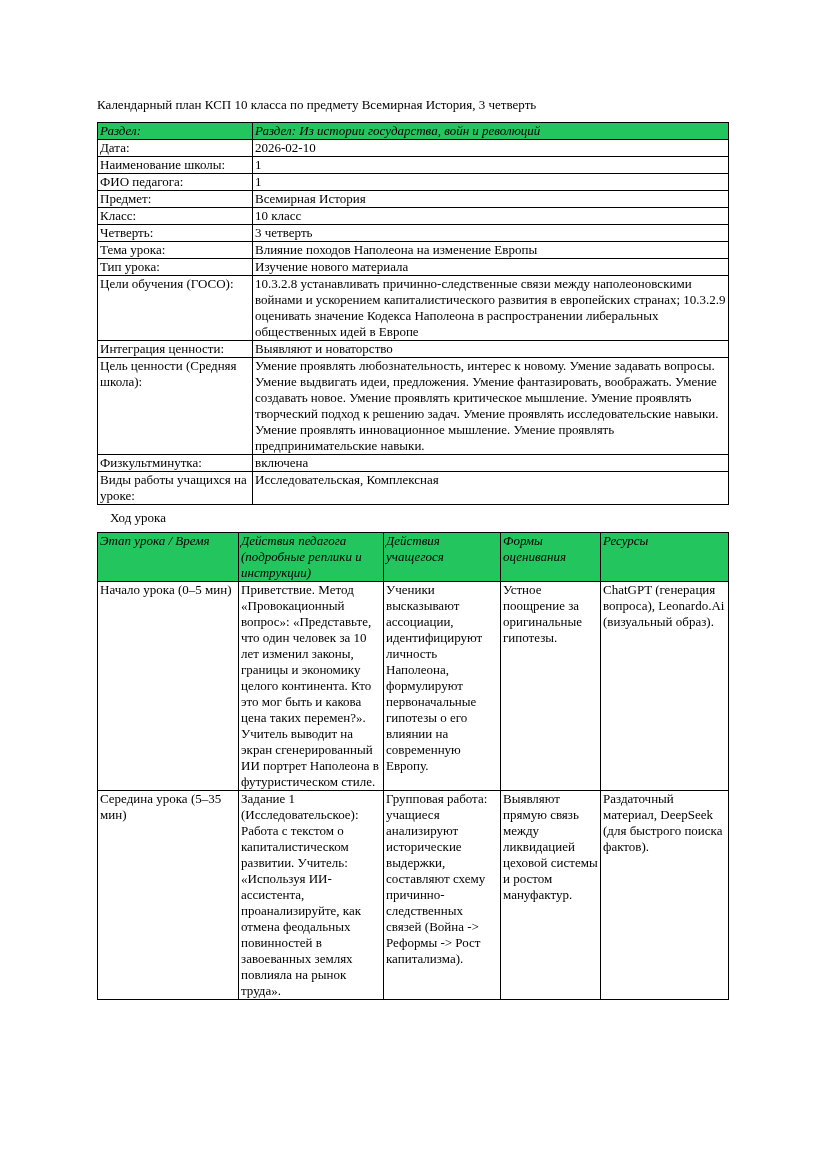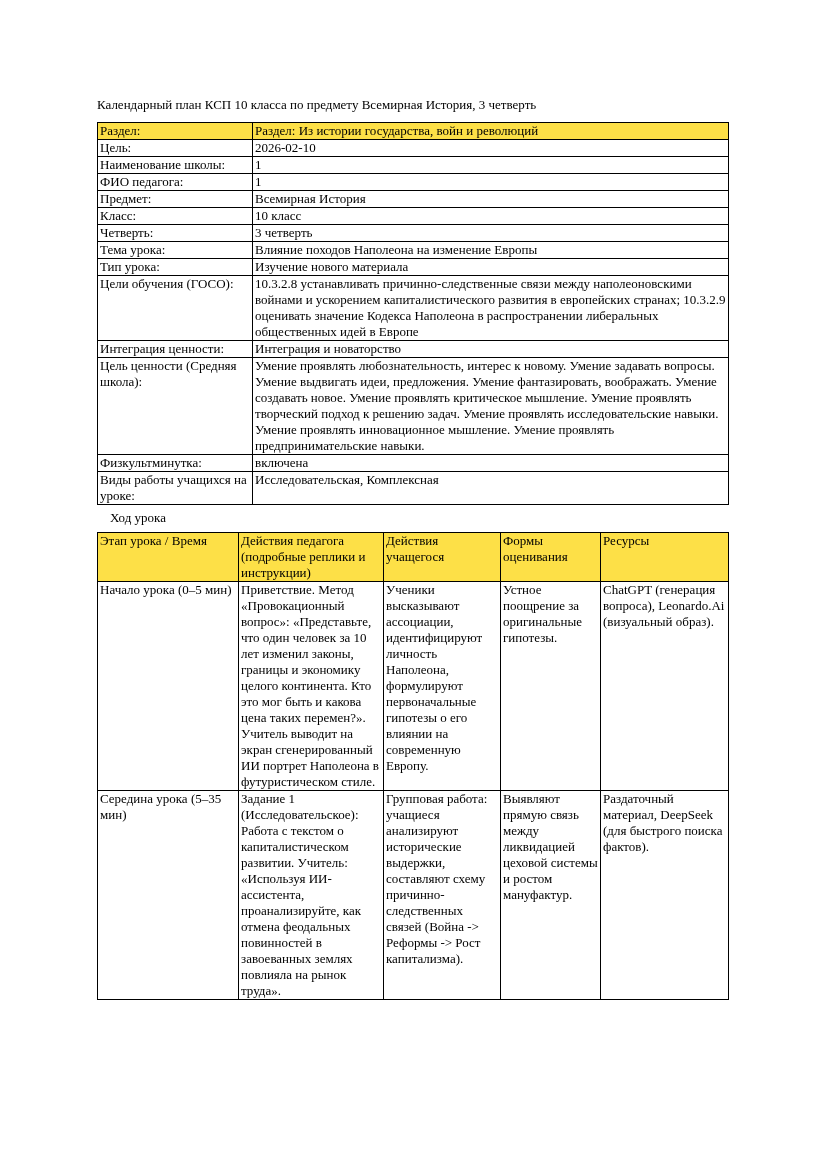--- a/index.html
+++ b/index.html
@@ -18,21 +18,21 @@
   table { border-collapse:collapse; table-layout:fixed; width:631px; }
   td, th {
     border:1px solid #000000;
     padding:0 2px;
     vertical-align:top;
     text-align:left;
     font-weight:normal;
     word-wrap:break-word;
     overflow-wrap:break-word;
   }
-  tr.hl td, tr.hl th { background:#fde047; }
+  tr.hl td, tr.hl th { background:#22c55e;font-style:italic; }
   .t1 .c1 { width:155px; } .t1 .c2 { width:476px; }
   .t2 .c1 { width:141px; } .t2 .c2 { width:145px; } .t2 .c3 { width:117px; }
   .t2 .c4 { width:100px; } .t2 .c5 { width:128px; }
   .section-heading { margin:5px 0 6px 13px; }
 </style>
 </head>
 <body>
 
 <div class="page">
   <div class="content">
@@ -43,21 +43,21 @@
       <colgroup>
           <col class="c1">
           <col class="c2">
         </colgroup>
       <tbody>
         <tr class="hl">
           <td>Раздел:</td>
           <td>Раздел: Из истории государства, войн и революций</td>
         </tr>
         <tr>
-          <td>Цель:</td>
+          <td>Дата:</td>
           <td>2026-02-10</td>
         </tr>
         <tr>
           <td>Наименование школы:</td>
           <td>1</td>
         </tr>
         <tr>
           <td>ФИО педагога:</td>
           <td>1</td>
         </tr>
@@ -80,21 +80,21 @@
         <tr>
           <td>Тип урока:</td>
           <td>Изучение нового материала</td>
         </tr>
         <tr>
           <td>Цели обучения (ГОСО):</td>
           <td>10.3.2.8 устанавливать причинно-следственные связи между наполеоновскими войнами и ускорением капиталистического развития в европейских странах; 10.3.2.9 оценивать значение Кодекса Наполеона в распространении либеральных общественных идей в Европе</td>
         </tr>
         <tr>
           <td>Интеграция ценности:</td>
-          <td>Интеграция и новаторство</td>
+          <td>Выявляют и новаторство</td>
         </tr>
         <tr>
           <td>Цель ценности (Средняя школа):</td>
           <td>Умение проявлять любознательность, интерес к новому. Умение задавать вопросы. Умение выдвигать идеи, предложения. Умение фантазировать, воображать. Умение создавать новое. Умение проявлять критическое мышление. Умение проявлять творческий подход к решению задач. Умение проявлять исследовательские навыки. Умение проявлять инновационное мышление. Умение проявлять предпринимательские навыки.</td>
         </tr>
         <tr>
           <td>Физкультминутка:</td>
           <td>включена</td>
         </tr>
         <tr>

